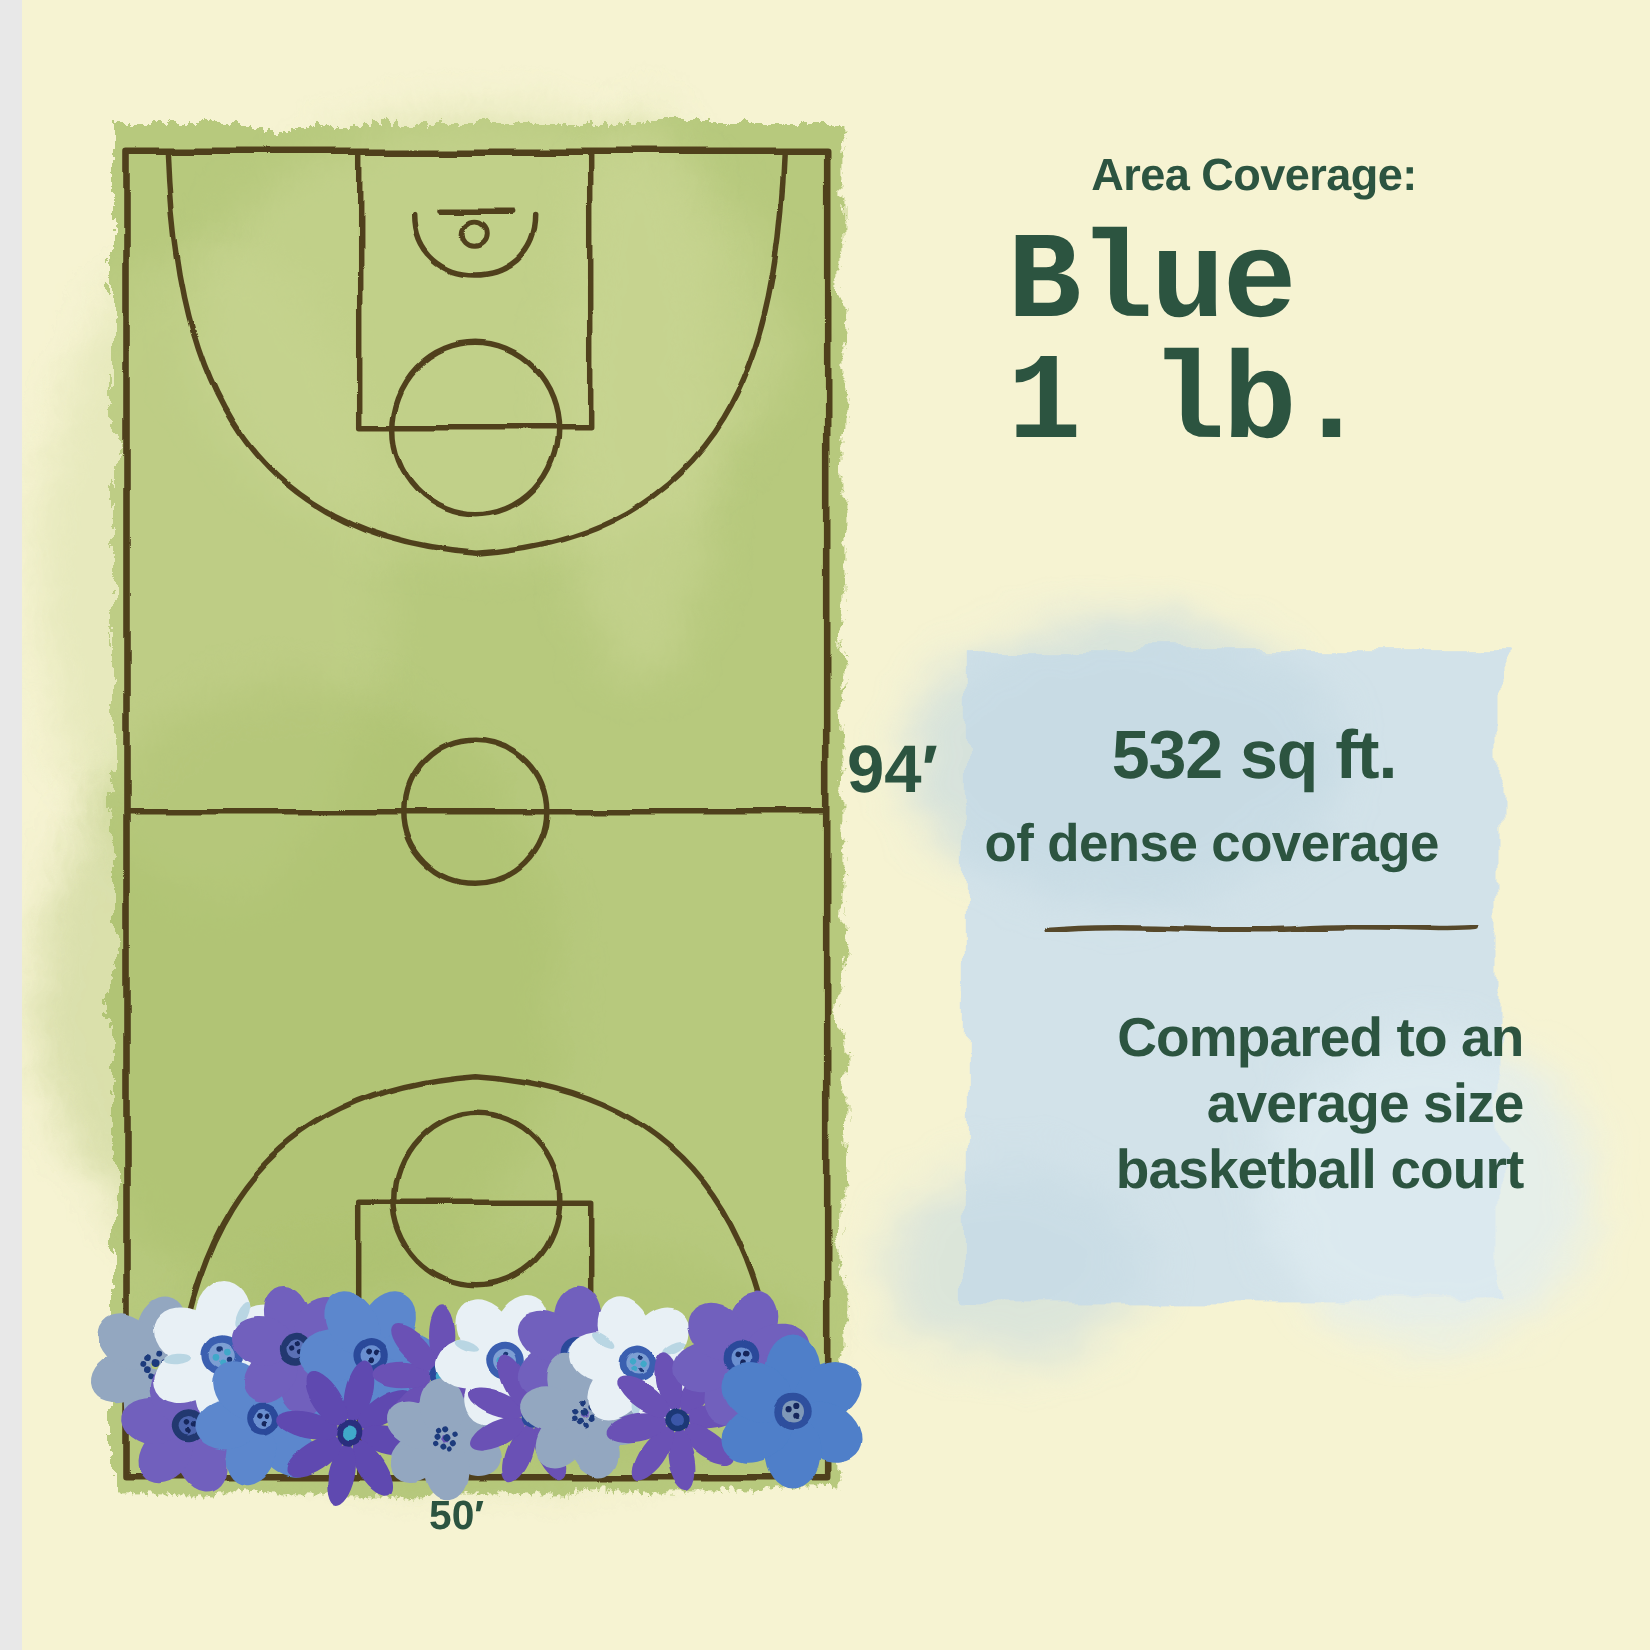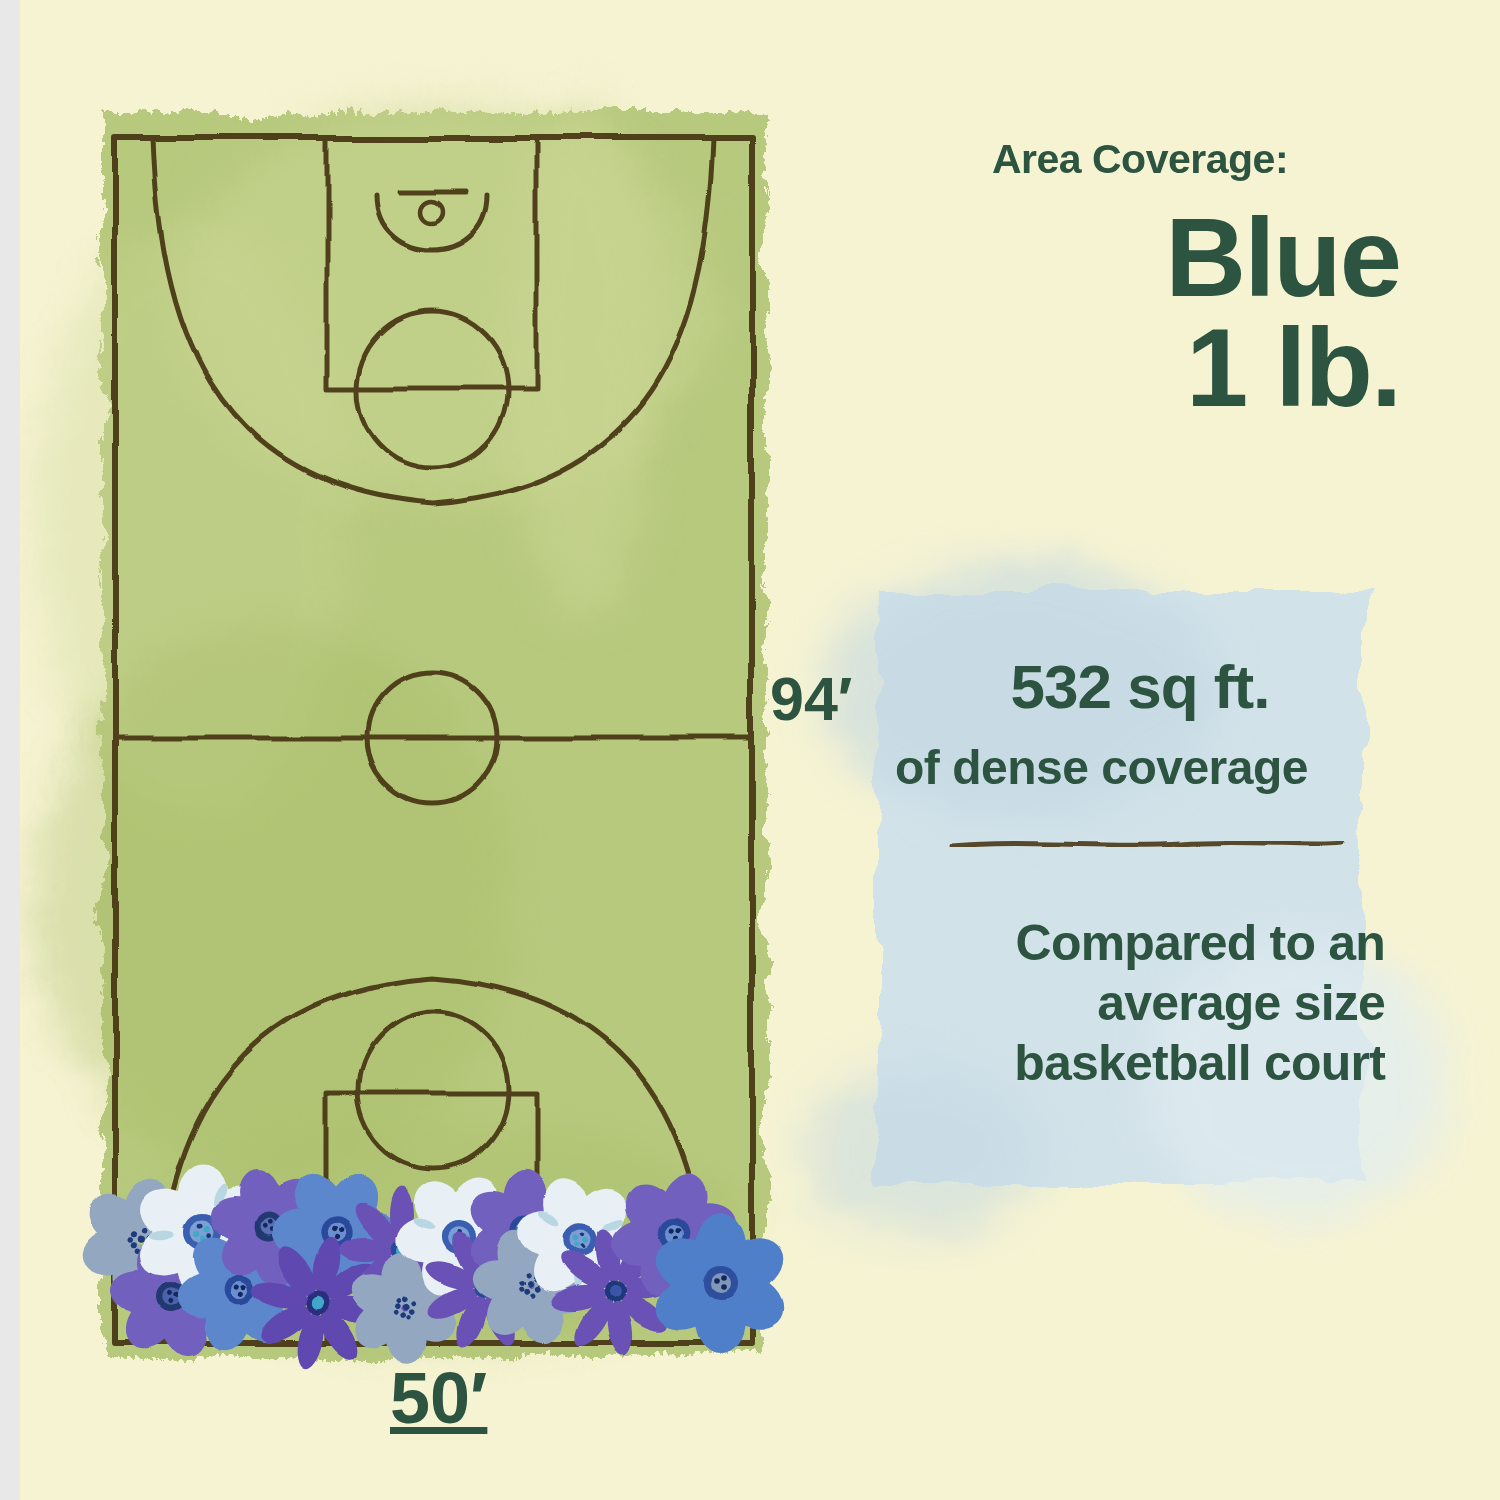--- a/index.html
+++ b/index.html
@@ -10,28 +10,28 @@
     color:var(--c-accent,#2c5440);
     margin-left:20px;
   }
   svg.illo{position:absolute;left:0;top:0;width:1500px;height:1500px;}
   .txt{position:absolute;z-index:2;}
   .eyebrow{
     left:860px;top:136px;width:520px;text-align:center;
     font-size:41px;font-weight:bold;letter-spacing:-0.5px;
   }
   .title{
-    left:860px;top:203px;width:520px;text-align:right;
-    font-family:Liberation Sans, sans-serif;
+    left:896px;top:203px;width:520px;text-align:left;
+    font-family:Liberation Mono, monospace;
     font-weight:bold;font-size:112px;line-height:110px;letter-spacing:-2px;
   }
   .title .line{white-space:nowrap;}
   .dim{font-weight:bold;}
   .dim-length{left:750px;top:664px;font-size:61px;}
-  .dim-width{left:370px;top:1357px;font-size:72px;text-decoration:underline;}
+  .dim-width{left:370px;top:1357px;font-size:37px;}
   .panel-headline{
     left:875px;top:651px;width:490px;text-align:center;
     font-size:62px;font-weight:bold;letter-spacing:-1px;white-space:nowrap;
   }
   .panel-sub{
     left:875px;top:740px;width:490px;text-align:left;
     font-size:48px;font-weight:bold;letter-spacing:-0.5px;white-space:nowrap;
   }
   .panel-body{
     left:875px;top:913px;width:490px;text-align:right;

